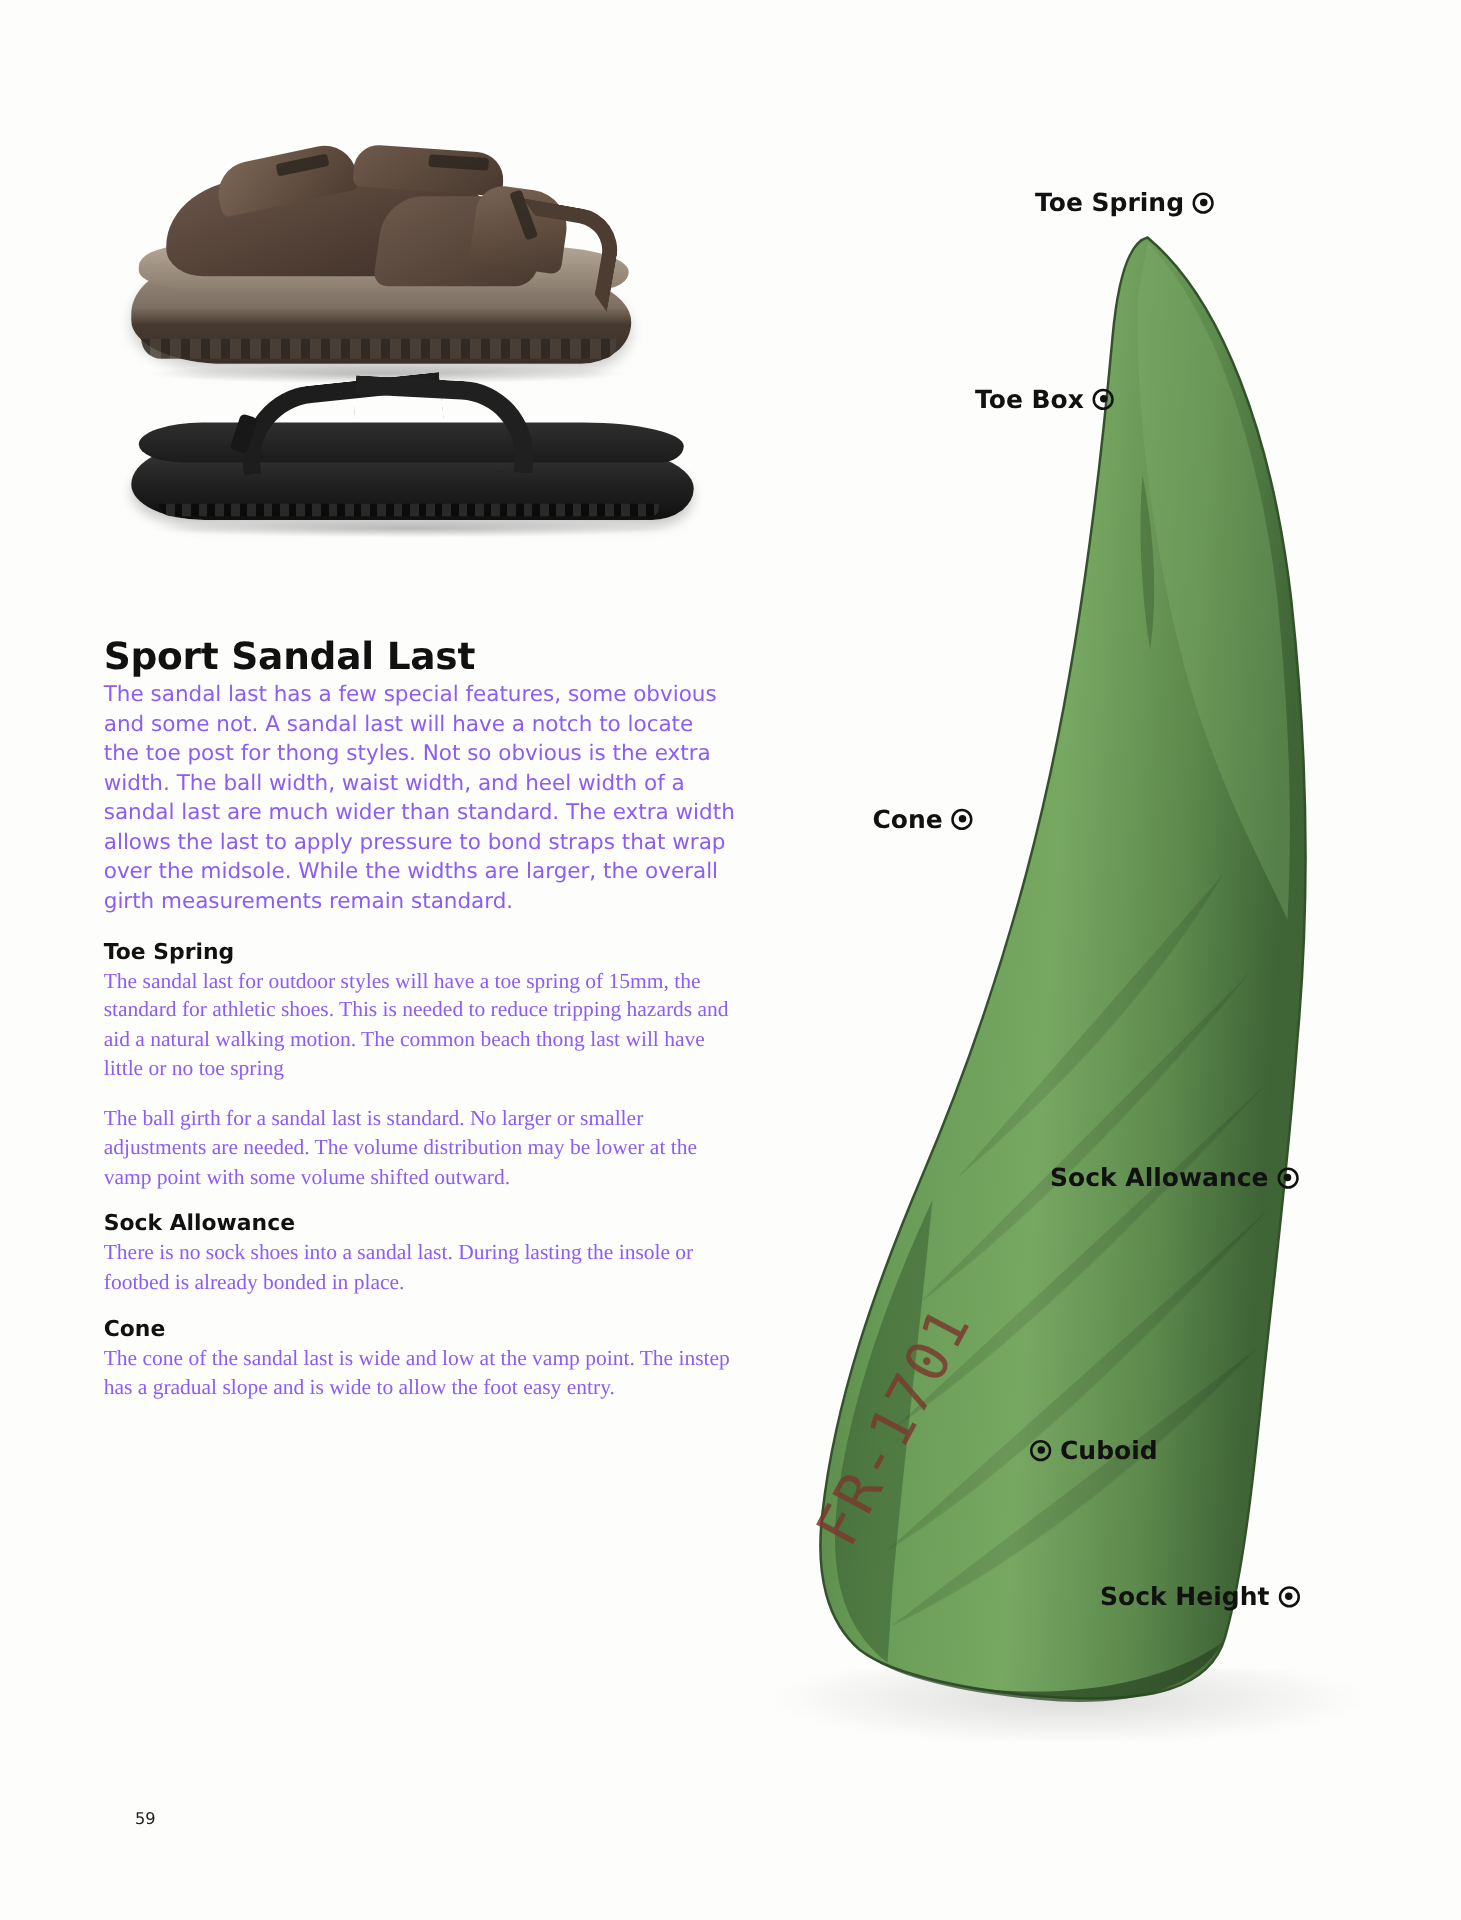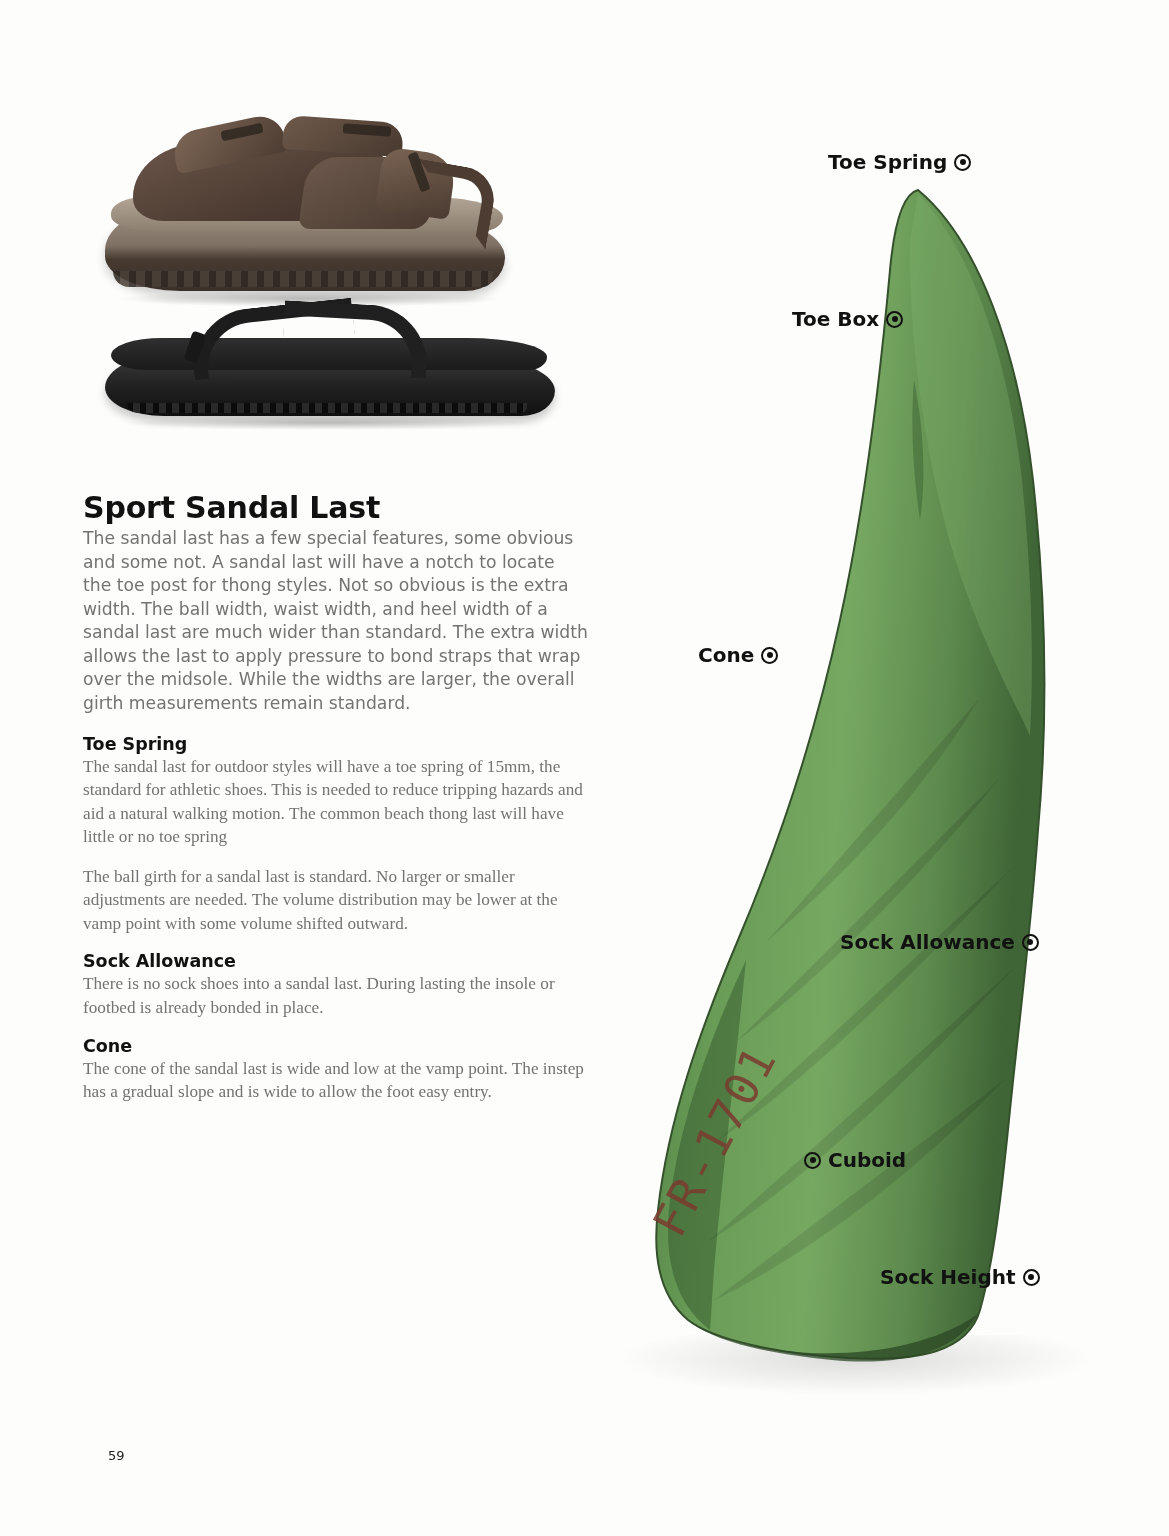--- a/index.html
+++ b/index.html
@@ -227,36 +227,36 @@
     top: 118px;
     width: 420px;
     height: 14px;
     background: radial-gradient(ellipse at center, rgba(0,0,0,.2) 0%, rgba(0,0,0,0) 70%);
   }
 
   
   .article {
     position: absolute;
     left: 83px;
-    top: 490px;
+    top: 508px;
     width: 505px;
   }
   h1.title {
     font-family: "DejaVu Sans", sans-serif;
     font-size: 30px;
     font-weight: bold;
     margin: 0 0 2px 0;
     letter-spacing: -0.2px;
     color: #111;
   }
   p.body {
     font-size: 17.2px;
     line-height: 1.37;
     margin: 0 0 18px 0;
-    color: #737373;
+    color: #8b5cf6;
   }
   h2.sub {
     font-size: 17.5px;
     font-weight: bold;
     margin: 0 0 1px 0;
     color: #111;
   }
   .section { margin-bottom: 16px; }
   .section p.body { margin-bottom: 0; font-family: Liberation Serif, serif; }
 
@@ -313,25 +313,25 @@
     width: 6px;
     height: 6px;
     margin: -3px 0 0 -3px;
     border-radius: 50%;
     background: #111;
   }
   .callout.left .dot { order: 2; }
   .callout.right .dot { order: 0; }
 
   .c-toe-spring { left: 228px; top: 10px; }
-  .c-toe-box    { left: 192px; top: 167px; }
+  .c-toe-box    { left: 180px; top: 167px; }
   .c-cone       { left: 98px;  top: 503s; }
   .c-cone       { left: 98px;  top: 503px; }
   .c-sock       { left: 240px; top: 790px; }
-  .c-cuboid     { left: 204px; top: 1008px; }
+  .c-cuboid     { left: 224px; top: 1008px; }
   .c-heel       { left: 280px; top: 1125px; }
 
   .soft-shadow {
     position: absolute;
     left: 20px;
     top: 1195px;
     width: 470px;
     height: 60px;
     background: radial-gradient(ellipse at 50% 40%, rgba(0,0,0,.13) 0%, rgba(0,0,0,0) 72%);
   }

